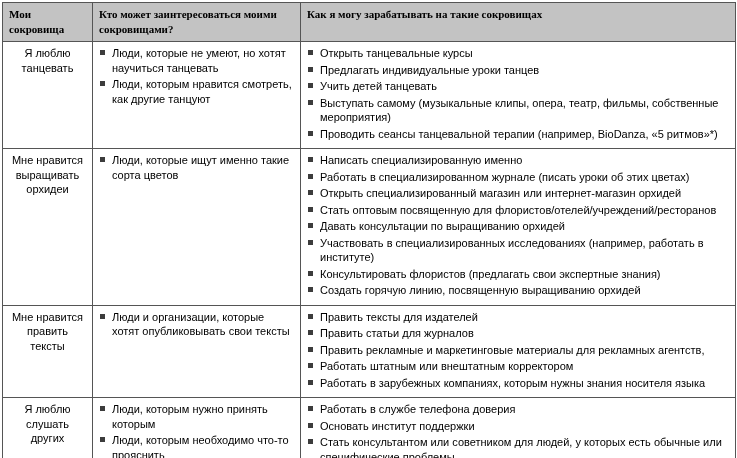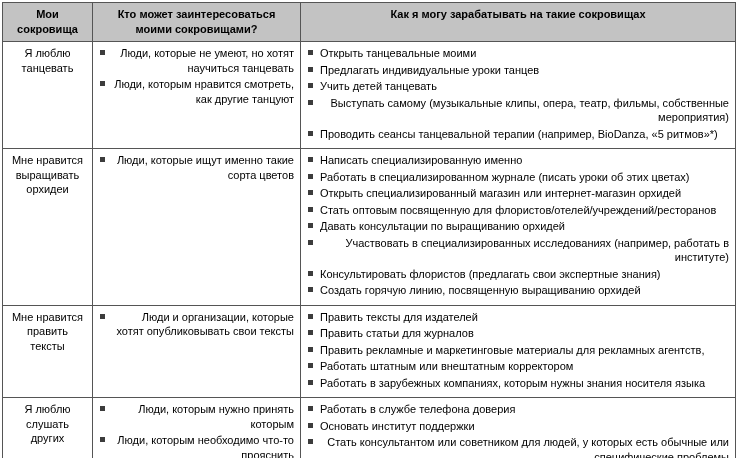--- a/index.html
+++ b/index.html
@@ -26,31 +26,31 @@
   table.treasure-table td {
     border: 1px solid #555555;
     vertical-align: top;
     padding: 4px 6px 5px 6px;
     line-height: 1.32;
     box-sizing: border-box;
   }
   table.treasure-table th {
     background: #c3c3c3;
     font-weight: bold;
-    text-align: center;
+    text-align: left;
     font-size: 11px;
+    font-family: Liberation Serif, serif;
   }
   col.c1 { width: 90px; }
   col.c2 { width: 208px; }
   col.c3 { width: 435px; }
   ul.bullet-list {
     margin: 0;
     padding: 0;
     list-style: none;
-    text-align: right;
   }
   ul.bullet-list li {
     display: flex;
     align-items: flex-start;
     margin: 0 0 2px 0;
   }
   .bullet {
     display: inline-block;
     width: 5px;
     height: 5px;
@@ -95,21 +95,21 @@
             <li>
                 <span class="bullet"></span>
                 <span>Люди, которым нравится смотреть, как другие танцуют</span>
               </li>
           </ul>
         </td>
         <td>
           <ul class="bullet-list">
             <li>
                 <span class="bullet"></span>
-                <span>Открыть танцевальные моими</span>
+                <span>Открыть танцевальные курсы</span>
               </li>
             <li>
                 <span class="bullet"></span>
                 <span>Предлагать индивидуальные уроки танцев</span>
               </li>
             <li>
                 <span class="bullet"></span>
                 <span>Учить детей танцевать</span>
               </li>
             <li>

